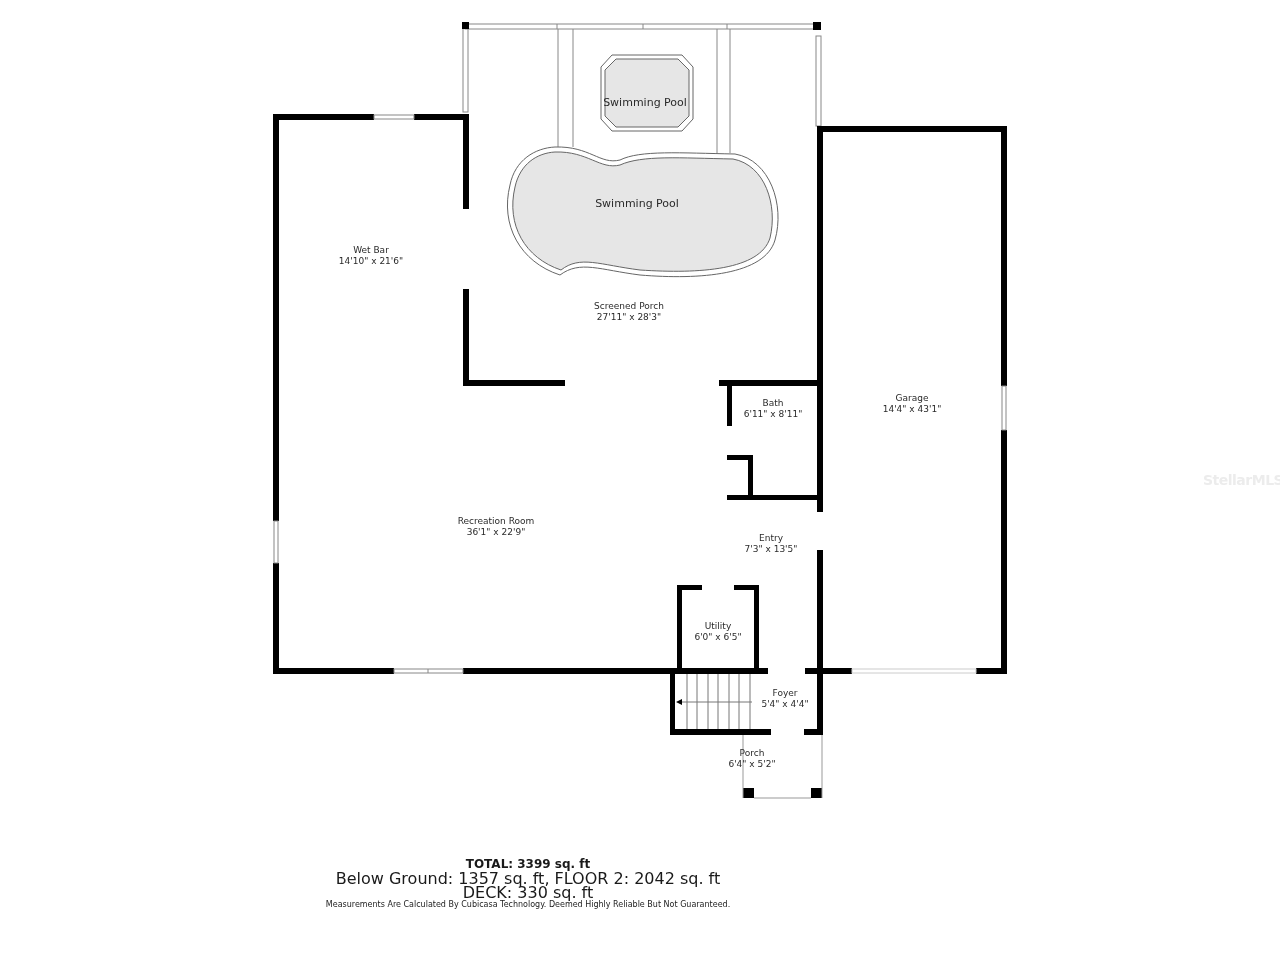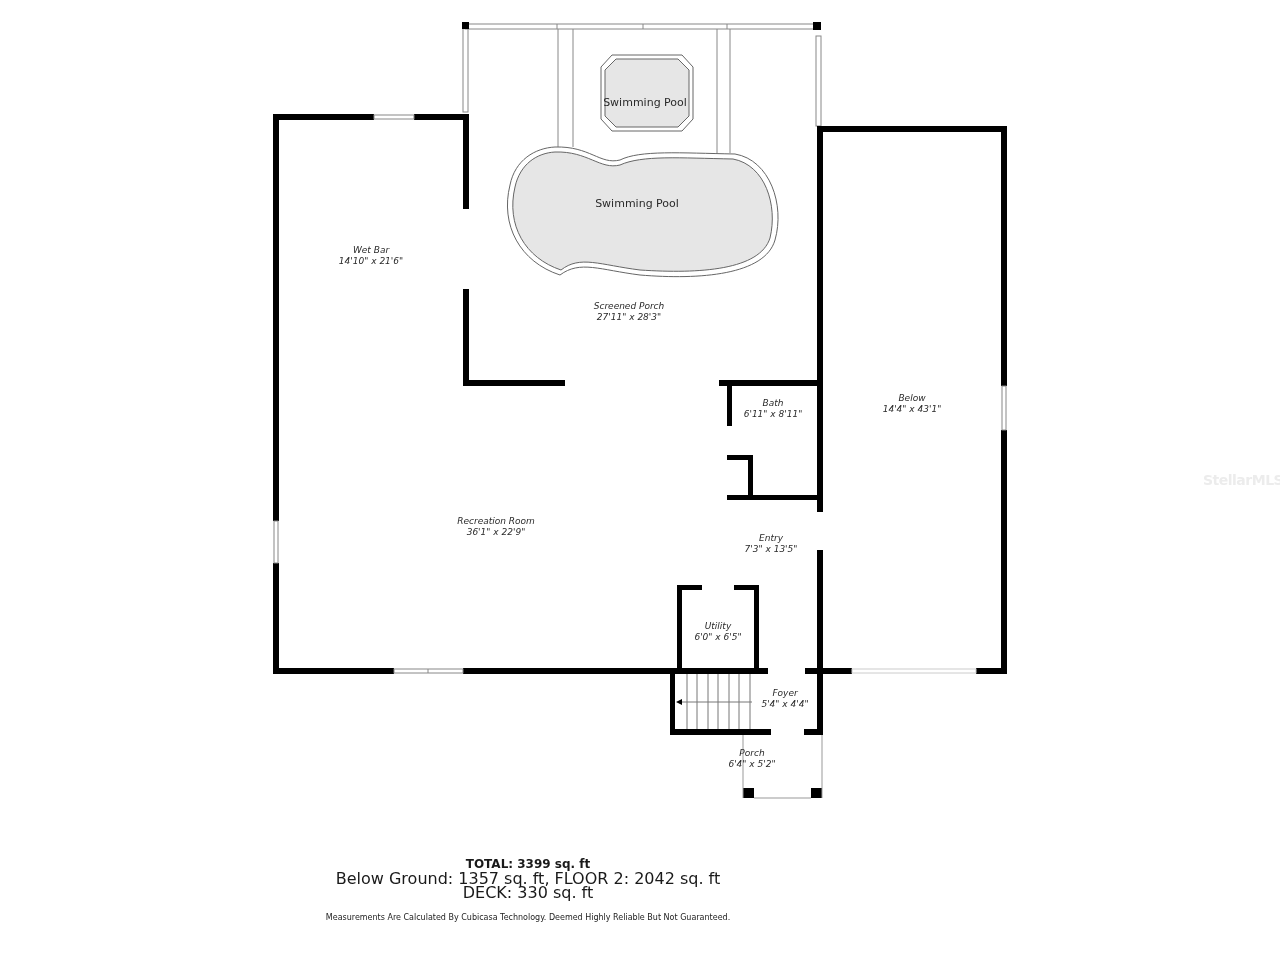--- a/index.html
+++ b/index.html
@@ -1,24 +1,24 @@
 <!DOCTYPE html>
 <html><head>
 <meta charset="utf-8">
 <style>
   html, body { margin: 0; padding: 0; background: #ffffff; }
   body { width: 1280px; height: 960px; position: relative; overflow: hidden; font-family: "DejaVu Sans", sans-serif; }
   #plan { position: absolute; left: 0; top: 0; width: 1280px; height: 960px; }
-  .room-label { position: absolute; text-align: center; font-size: 9px; line-height: 11px; color: #2a2a2a; transform: translateX(-50%); white-space: nowrap; font-style: italic; }
+  .room-label { position: absolute; text-align: center; font-size: 9px; line-height: 11px; color: #2a2a2a; transform: translateX(-50%); white-space: nowrap; }
   .pool-label { position: absolute; font-size: 11px; color: #2a2a2a; transform: translateX(-50%); white-space: nowrap; }
   .watermark { position: absolute; left: 1203px; top: 472px; font-size: 14px; font-weight: bold; color: #ececec; letter-spacing: -0.5px; }
   .summary { position: absolute; left: 0; width: 1056px; top: 857px; text-align: center; color: #1a1a1a; }
   .summary .total { font-size: 12px; font-weight: bold; line-height: 15px; }
   .summary .line { font-size: 16px; line-height: 14px; }
-  .summary .disclaimer { font-size: 8px; margin-top: 13px; color: #222; }
+  .summary .disclaimer { font-size: 8px; color: #222; }
 </style>
 </head>
 <body>
 
 <svg id="plan" viewBox="0 0 1280 960" xmlns="http://www.w3.org/2000/svg">
 
   <g fill="none" stroke="#888" stroke-width="1">
     <rect x="465" y="24" width="352" height="5"></rect>
     <rect x="463" y="26" width="5" height="86"></rect>
     <rect x="816" y="36" width="5" height="90"></rect>
@@ -118,21 +118,21 @@
 
 <div class="room-label" style="left:371px; top:245px;">
   <div>Wet Bar</div>
   <div>14'10" x 21'6"</div>
 </div>
 <div class="room-label" style="left:629px; top:301px;">
   <div>Screened Porch</div>
   <div>27'11" x 28'3"</div>
 </div>
 <div class="room-label" style="left:912px; top:393px;">
-  <div>Below</div>
+  <div>Garage</div>
   <div>14'4" x 43'1"</div>
 </div>
 <div class="room-label" style="left:773px; top:398px;">
   <div>Bath</div>
   <div>6'11" x 8'11"</div>
 </div>
 <div class="room-label" style="left:496px; top:516px;">
   <div>Recreation Room</div>
   <div>36'1" x 22'9"</div>
 </div>

